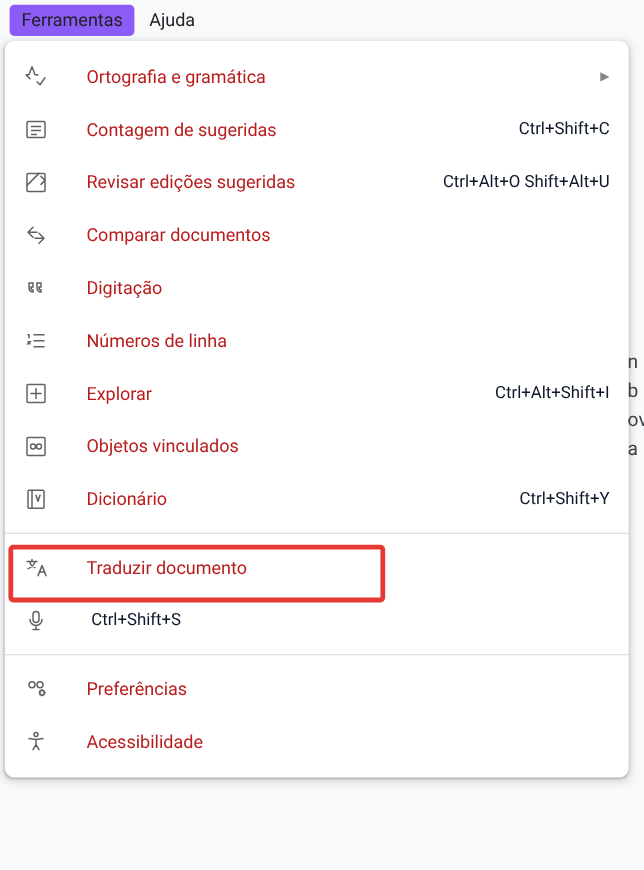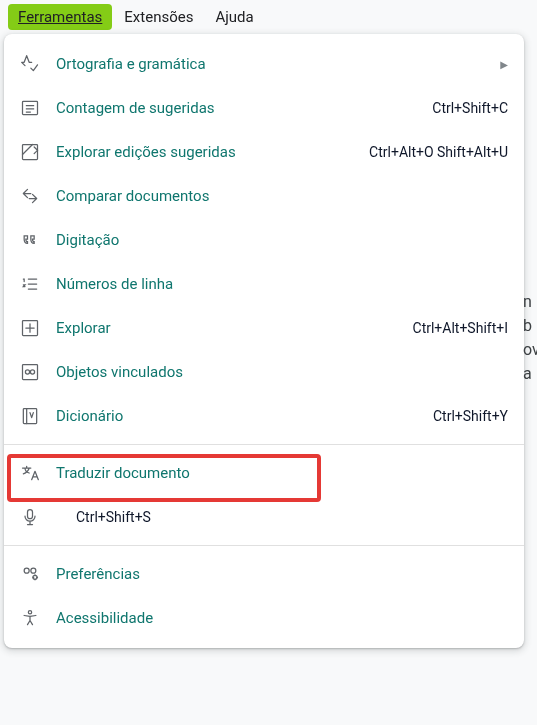--- a/index.html
+++ b/index.html
@@ -21,22 +21,21 @@
       background: #f8f9fa;
     }
     .menubar-item {
       padding: 4px 10px;
       font-size: 15px;
       color: #202124;
       cursor: pointer;
       border-radius: 4px;
     }
     .menubar-item.active {
-      background: #84cc16;
-      text-decoration: underline;
+      background: #8b5cf6;
     }
     .dropdown {
       position: absolute;
       top: 34px;
       left: 4px;
       width: 520px;
       background: #fff;
       border-radius: 8px;
       box-shadow: 0 2px 6px 2px rgba(60,64,67,.15), 0 1px 2px 0 rgba(60,64,67,.3);
       padding: 8px 0;
@@ -61,21 +60,22 @@
     .menu-icon svg {
       width: 20px;
       height: 20px;
       fill: none;
       stroke: #5f6368;
       stroke-width: 1.5;
     }
     .menu-label {
       flex: 1;
       font-size: 15px;
-      color: #0f766e;
+      color: #b91c1c;
+      margin-left: 16px;
     }
     .menu-shortcut {
       font-size: 14px;
       color: #0f172a;
       margin-left: 20px;
     }
     .menu-arrow {
       color: #80868b;
       font-size: 10px;
       margin-left: 12px;
@@ -106,21 +106,20 @@
       text-align: left;
       width: 14px;
       overflow: hidden;
     }
   </style>
 </head>
 <body>
 
 <div class="menubar">
   <div class="menubar-item active">Ferramentas</div>
-  <div class="menubar-item">Extensões</div>
   <div class="menubar-item">Ajuda</div>
 </div>
 
 <div class="dropdown">
 
   <div class="menu-item">
     <span class="menu-icon">
       <svg viewBox="0 0 24 24">
           <path d="M6 14L2 10h3l3-8 3 8h3M13 17l3 3 5-7" stroke-linecap="round" stroke-linejoin="round"></path>
         </svg>
@@ -140,21 +139,21 @@
     <span class="menu-shortcut">Ctrl+Shift+C</span>
   </div>
 
   <div class="menu-item">
     <span class="menu-icon">
       <svg viewBox="0 0 24 24">
           <rect x="3" y="3" width="18" height="18" rx="1"></rect>
           <path d="M15 3L3 15M17 14l4-4-4-4" stroke-linecap="round"></path>
         </svg>
     </span>
-    <span class="menu-label">Explorar edições sugeridas</span>
+    <span class="menu-label">Revisar edições sugeridas</span>
     <span class="menu-shortcut">Ctrl+Alt+O Shift+Alt+U</span>
   </div>
 
   <div class="menu-item">
     <span class="menu-icon">
       <svg viewBox="0 0 24 24">
           <path d="M9 4L4 9l5 5M15 20l5-5-5-5M4 9h9M20 15h-9" stroke-linecap="round" stroke-linejoin="round"></path>
         </svg>
     </span>
     <span class="menu-label">Comparar documentos</span>

